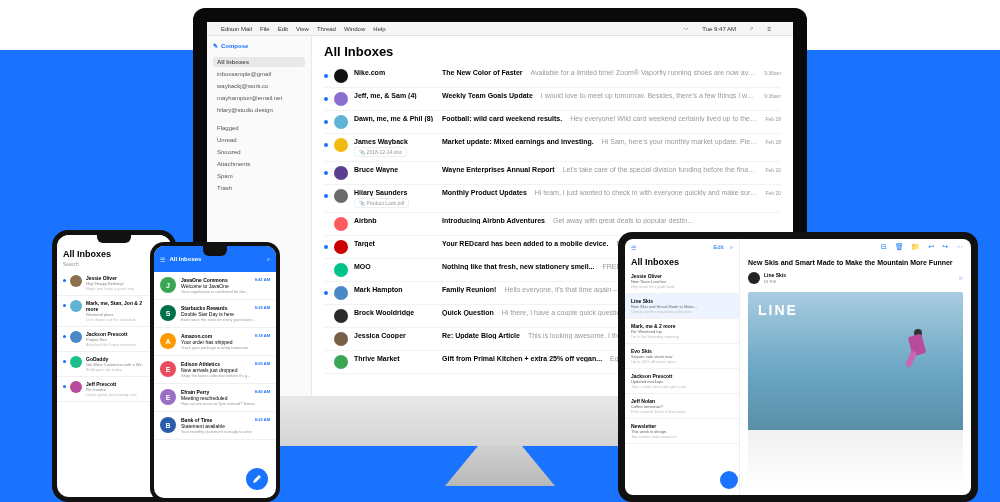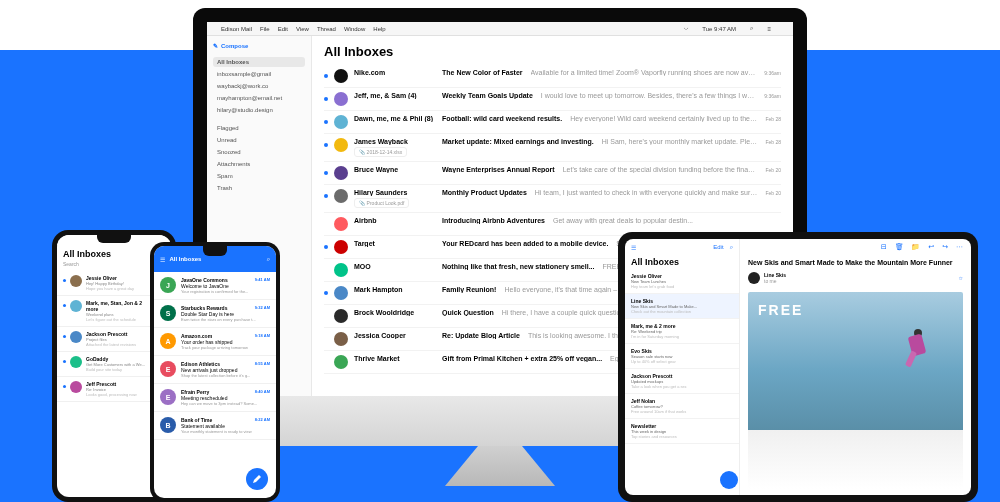--- a/index.html
+++ b/index.html
@@ -518,21 +518,21 @@
       <div class="ipad-msg-title">New Skis and Smart Made to Make the Mountain More Funner</div>
       <div class="ipad-msg-meta">
         <div style="width:12px;height:12px;border-radius:50%;background:#222"></div>
         <div>
           <div style="font-weight:600">Line Skis</div>
           <div style="color:#999">to me</div>
         </div>
         <span style="margin-left:auto;color:#1a73ff">☆</span>
       </div>
       <div class="ipad-img">
-        <div class="line-logo">FREE</div>
+        <div class="line-logo">LINE</div>
         <div class="skier">
           <div class="skier-head"></div>
           <div class="skier-body"></div>
           <div class="skier-leg"></div>
         </div>
       </div>
     </div>
   </div>
 </div>
 

